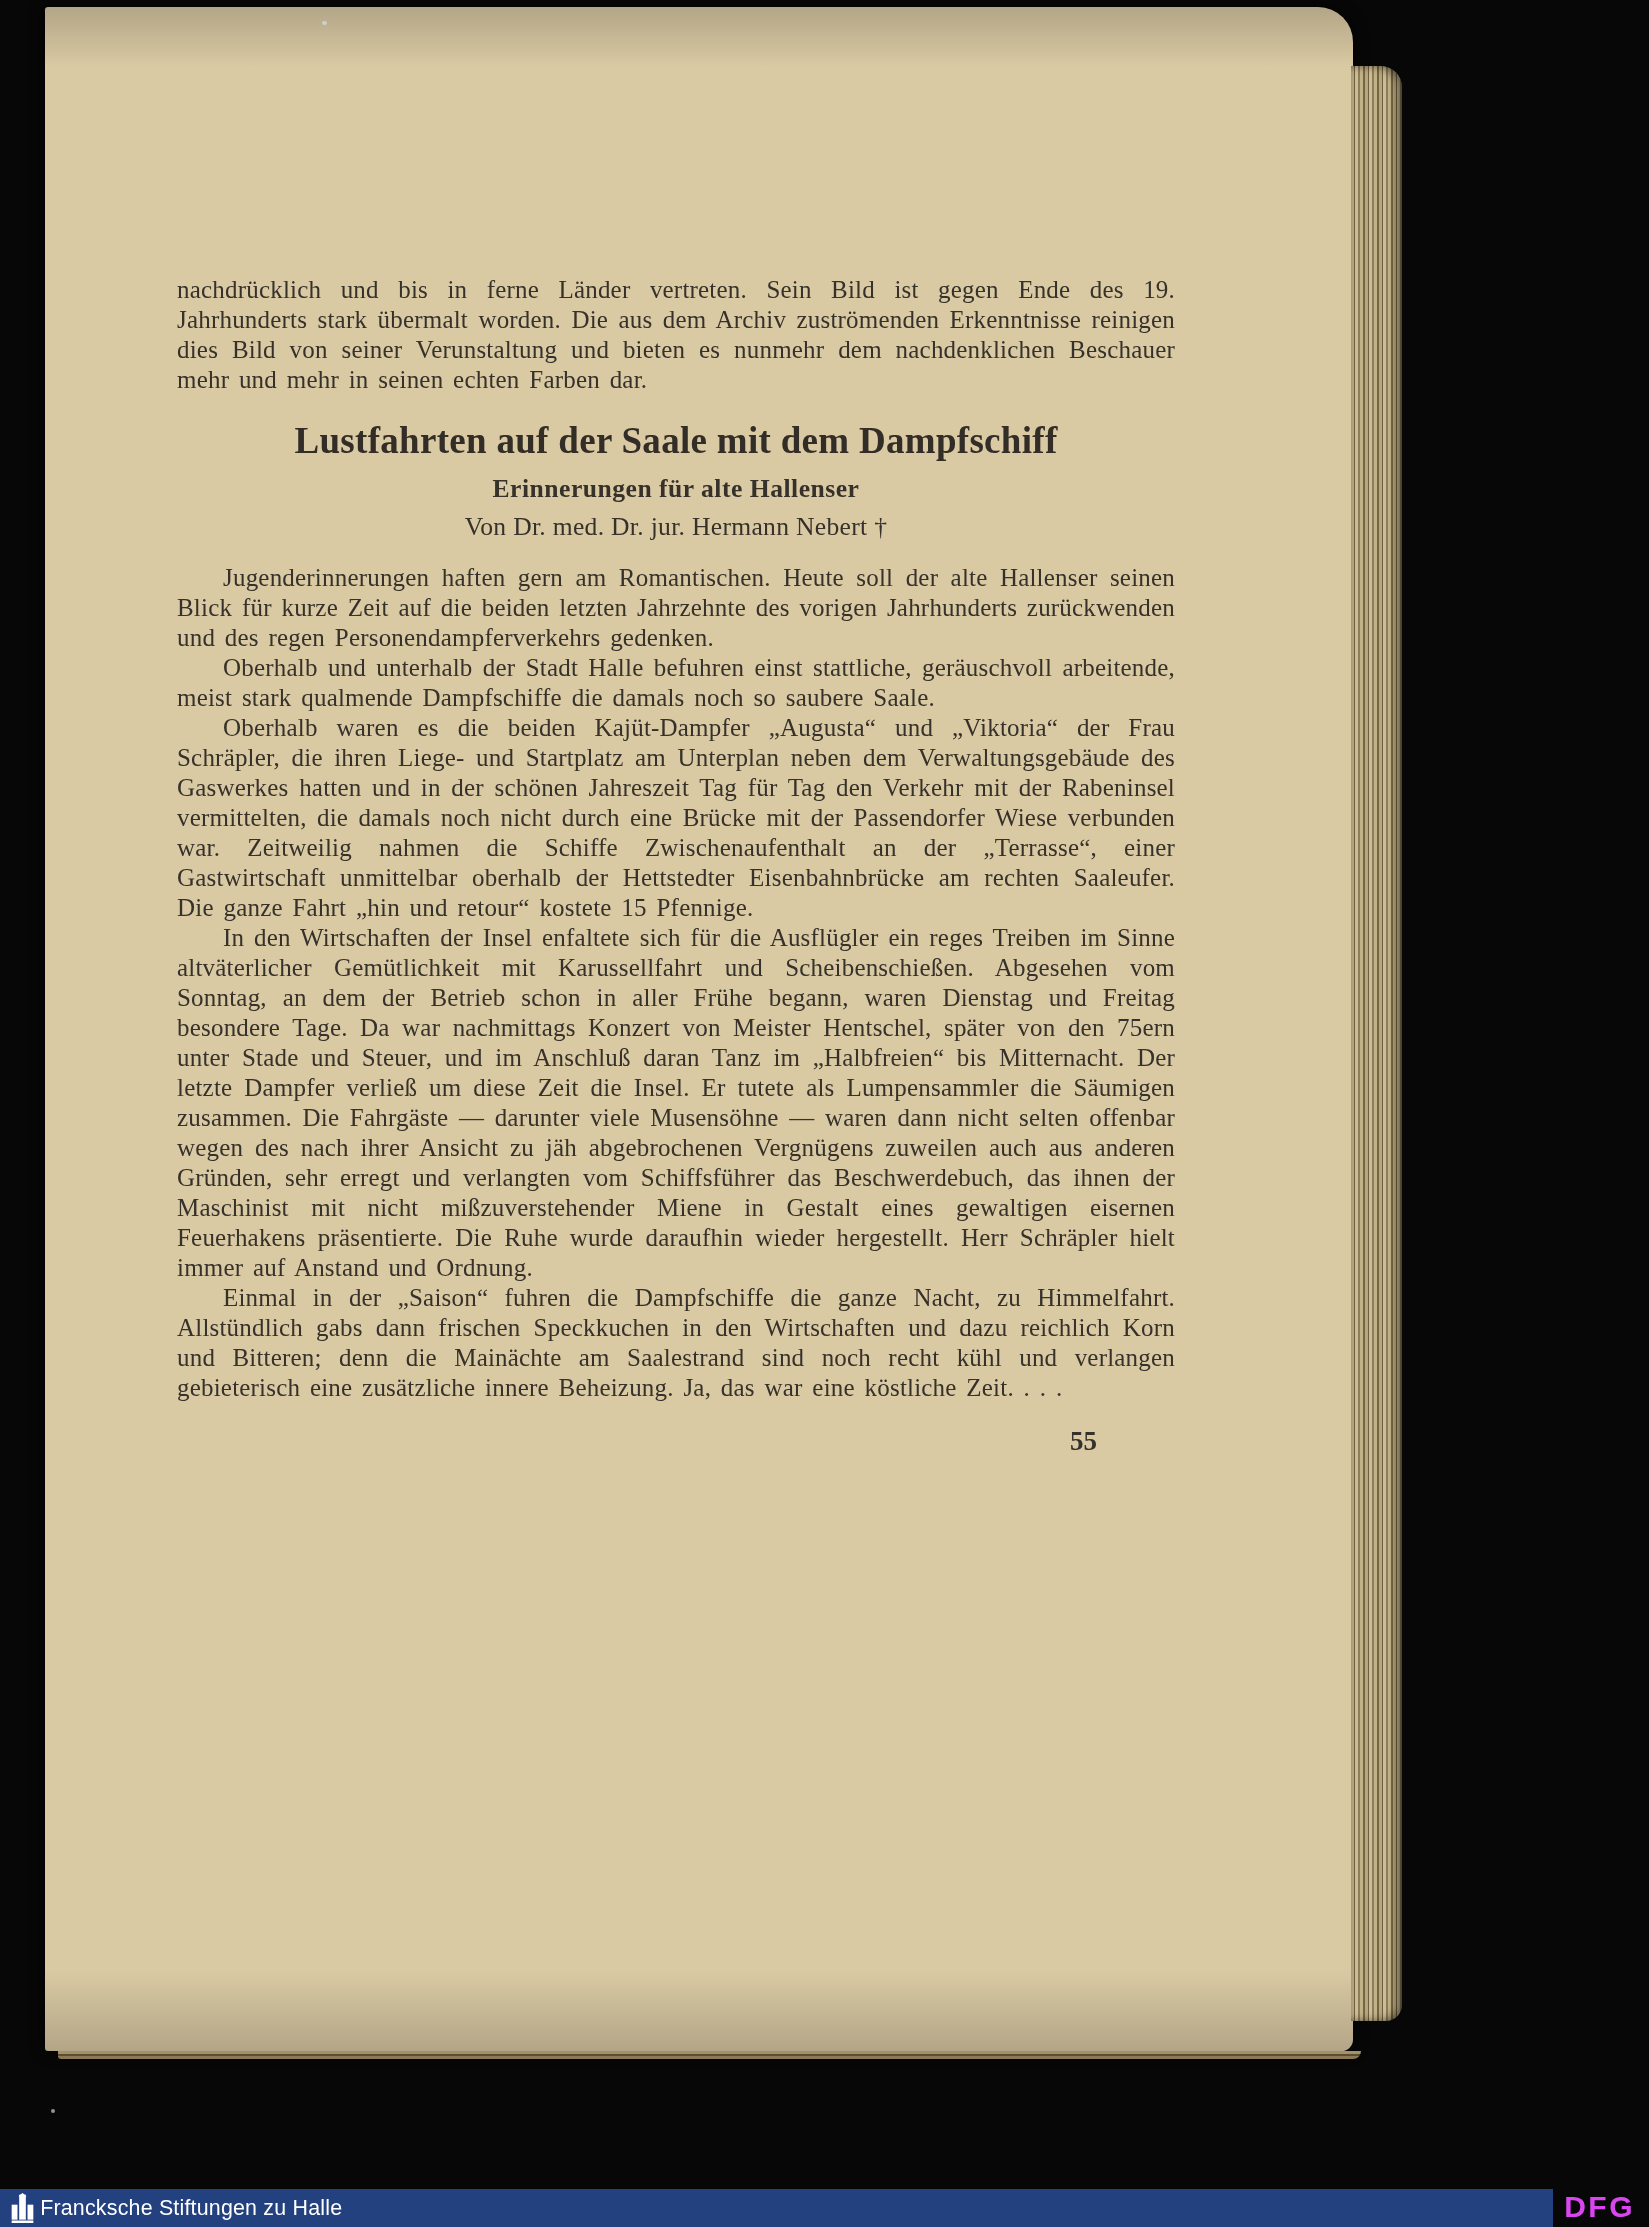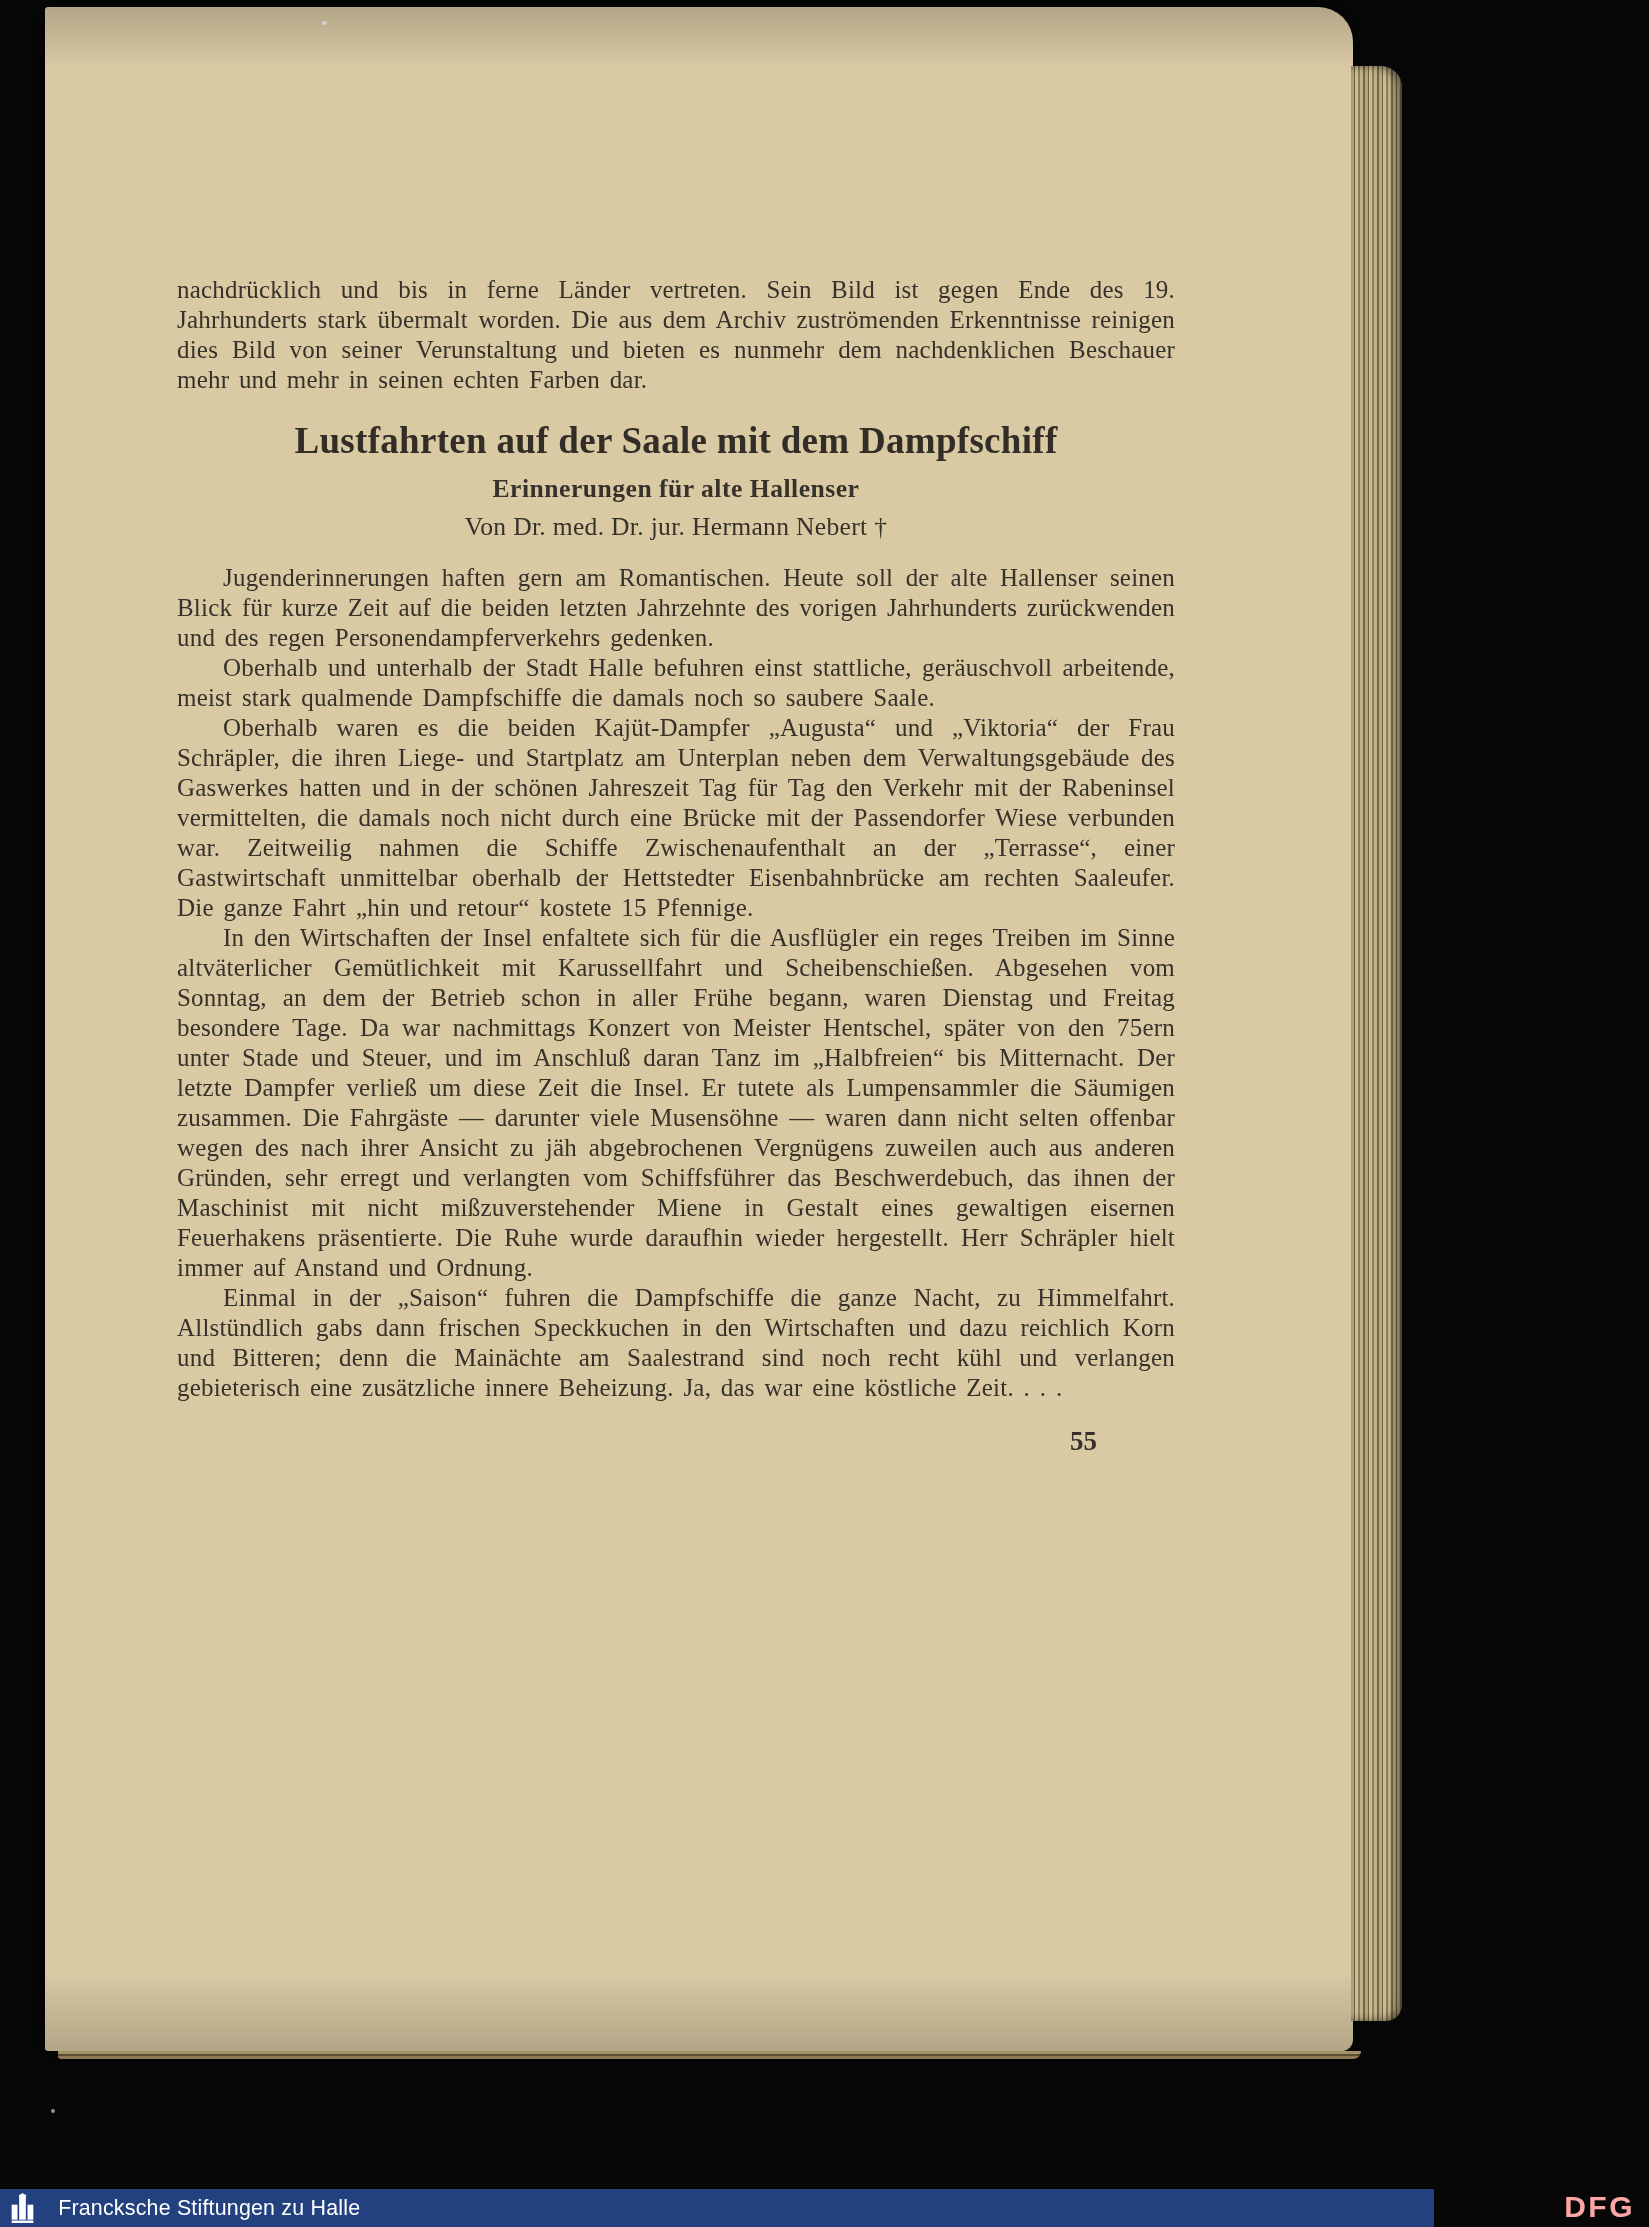--- a/index.html
+++ b/index.html
@@ -103,43 +103,43 @@
     background: #cfcfcf;
     border-radius: 50%;
   }
   .speck.s1 { left: 322px; top: 21.4px; width: 5px; height: 4.1px; }
   .speck.s2 { left: 51px;  top: 2109px; width: 4.1px; height: 4.1px; opacity: .7; }
 
   
   .footer-bar {
     position: absolute;
     left: 0; bottom: 0;
-    width: 1434px; height: 38px;
+    width: 1553px; height: 38px;
     background: #23407f;
     display: flex;
     align-items: center;
-    gap: 22px;
+    gap: 4px;
     padding-left: 8.2px;
     box-sizing: border-box;
     color: #ffffff;
     font-family: "Liberation Sans", sans-serif;
     font-size: 21.4px;
   }
   .fs-logo {
     width: 28px; height: 31px;
     display: inline-flex;
     align-items: center;
     justify-content: center;
   }
   .fs-logo svg { display: block; }
   .institution { letter-spacing: 0.2px; }
   .dfg {
     position: absolute;
     right: 15px; bottom: 3.3px;
-    color: #fca5a5;
+    color: #d946ef;
     font-family: "Liberation Sans", sans-serif;
     font-weight: bold;
     font-size: 30px;
     letter-spacing: 2.5px;
   }
 </style>
 </head>
 <body>
 
 <div class="page">

